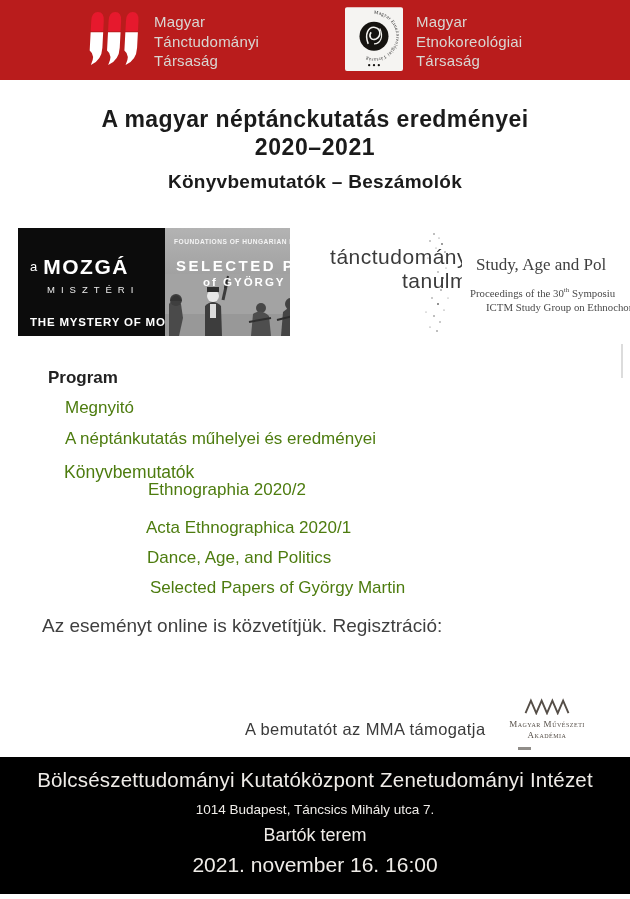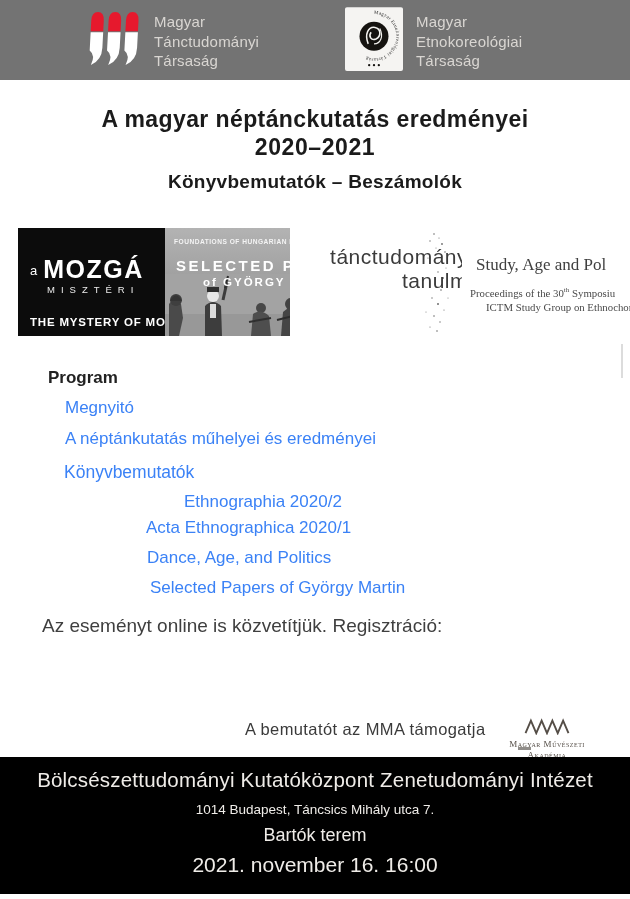--- a/index.html
+++ b/index.html
@@ -1,20 +1,20 @@
 <!DOCTYPE html>
 <html><head>
 <meta charset="utf-8">
 <style>
   html,body{margin:0;padding:0;background:#ffffff;}
   .page{position:relative;width:630px;height:899px;background:#ffffff;overflow:hidden;
         font-family:"Liberation Sans",sans-serif;}
 
   
-  .hdr{position:absolute;left:0;top:0;width:630px;height:80px;background:#737373;}
+  .hdr{position:absolute;left:0;top:0;width:630px;height:80px;background:#b91c1c;}
   .hdr-group{position:absolute;top:7px;display:flex;align-items:flex-start;}
   .hdr-left{left:88px;}
   .hdr-right{left:345px;}
   .org-name{color:#d9d6d2;font-size:15px;line-height:19.5px;padding-top:5px;letter-spacing:0.2px;}
   .mtt-mark{margin-right:12px;}
   .met-emblem{margin-right:13px;}
 
   
   .title-line{position:absolute;left:0;width:630px;text-align:center;color:#1b1b1b;
               font-weight:bold;white-space:nowrap;}
@@ -23,21 +23,21 @@
   .sub{top:171px;font-size:19px;letter-spacing:0.3px;}
 
   
   .cover{position:absolute;top:228px;height:108px;overflow:hidden;}
   .cov1{left:18px;width:147px;background:#0c0c0c;}
   .cov2{left:165px;width:125px;background:linear-gradient(#b3b3b3,#9c9c9c 55%,#8f8f8f);}
   .cov3{left:304px;width:158px;background:#ffffff;}
   .cov4{left:462px;width:168px;background:#ffffff;}
   .cov1 .l1{position:absolute;left:12px;top:27px;color:#fff;white-space:nowrap;}
   .cov1 .l1 .pre{font-size:13px;margin-right:6px;vertical-align:3px;}
-  .cov1 .l1 .big{font-size:25px;font-weight:bold;letter-spacing:1.5px;margin-top:8px;}
+  .cov1 .l1 .big{font-size:21px;font-weight:bold;letter-spacing:1.5px;margin-top:8px;}
   .cov1 .l2{position:absolute;left:29px;top:56px;color:#ececec;font-size:9.5px;
             letter-spacing:6px;white-space:nowrap;}
   .cov1 .l3{position:absolute;left:12px;top:88px;color:#fff;font-size:11.5px;font-weight:bold;
             letter-spacing:0.8px;white-space:nowrap;}
   .cov2 .series{position:absolute;left:9px;top:10px;color:#f4f4f4;font-size:6.6px;font-weight:bold;
             letter-spacing:0.5px;white-space:nowrap;}
   .cov2 .stitle{position:absolute;left:11px;top:29px;color:#ffffff;font-size:15px;font-weight:bold;
             letter-spacing:2.5px;white-space:nowrap;}
   .cov2 .ssub{position:absolute;left:38px;top:48px;color:#ffffff;font-size:11.5px;font-weight:bold;
             letter-spacing:2px;white-space:nowrap;}
@@ -45,35 +45,35 @@
   .cov3 .ttext{position:absolute;right:-6px;top:17px;text-align:right;color:#3b3b3b;
             font-size:21px;line-height:24px;letter-spacing:0.5px;white-space:nowrap;}
   .cov3 svg{position:absolute;left:104px;top:0;}
   .cov4{font-family:"Liberation Serif",serif;color:#3f3f3f;}
   .cov4 .dtitle{position:absolute;left:14px;top:27px;font-size:17px;white-space:nowrap;}
   .cov4 .dl1{position:absolute;left:8px;top:58px;font-size:10.8px;white-space:nowrap;color:#4a4a4a;}
   .cov4 .dl1 sup{font-size:7px;}
   .cov4 .dl2{position:absolute;left:24px;top:73px;font-size:10.8px;white-space:nowrap;color:#4a4a4a;}
 
   
-  .pline{position:absolute;color:#3b82f6;font-size:17px;white-space:nowrap;}
+  .pline{position:absolute;color:#4d7c0f;font-size:17px;white-space:nowrap;}
   .p-head{left:48px;top:368px;font-weight:bold;color:#222;}
   .p-i0{left:65px;top:398px;}
   .p-i1{left:65px;top:429px;}
   .p-i2{left:64px;top:462px;font-size:17.5px;}
-  .p-b0{left:148px;top:492px;margin-left:36px;}
+  .p-b0{left:148px;top:480px;}
   .p-b1{left:146px;top:518px;}
   .p-b2{left:147px;top:548px;}
   .p-b3{left:150px;top:578px;}
   .p-online{left:42px;top:615px;font-size:19px;color:#3f3f3f;}
 
   
   .support-text{position:absolute;left:245px;top:720px;font-size:16.5px;color:#3a3a3a;
             letter-spacing:0.4px;white-space:nowrap;}
-  .mma{position:absolute;left:504px;top:718px;width:86px;text-align:center;color:#554e47;}
+  .mma{position:absolute;left:504px;top:698px;width:86px;text-align:center;color:#554e47;}
   .mma .cap{font-family:"Liberation Serif",serif;font-variant:small-caps;font-size:9px;
             line-height:10.5px;letter-spacing:0.5px;}
 
   
   .ftr{position:absolute;left:0;top:757px;width:630px;height:137px;background:#000000;}
   .fline{position:absolute;left:0;width:630px;text-align:center;color:#efece8;white-space:nowrap;}
   .f1{top:11px;font-size:20.5px;letter-spacing:0.2px;}
   .f2{top:45px;font-size:13.5px;}
   .f3{top:68px;font-size:18px;}
   .f4{top:96px;font-size:21px;}

